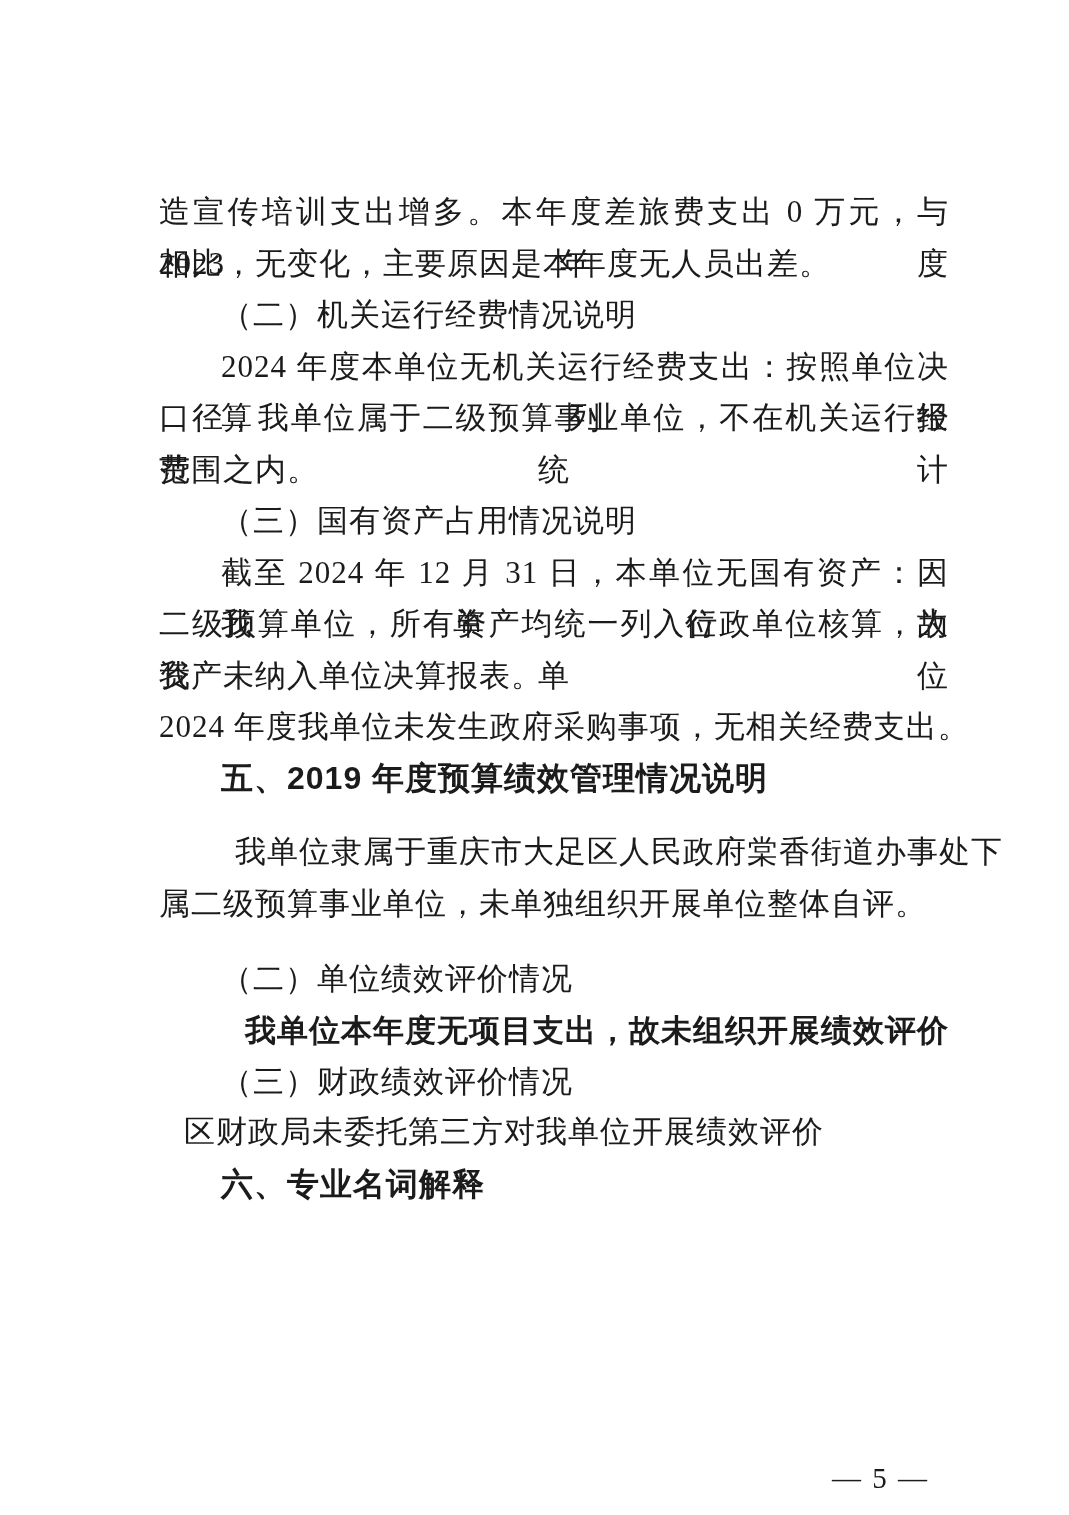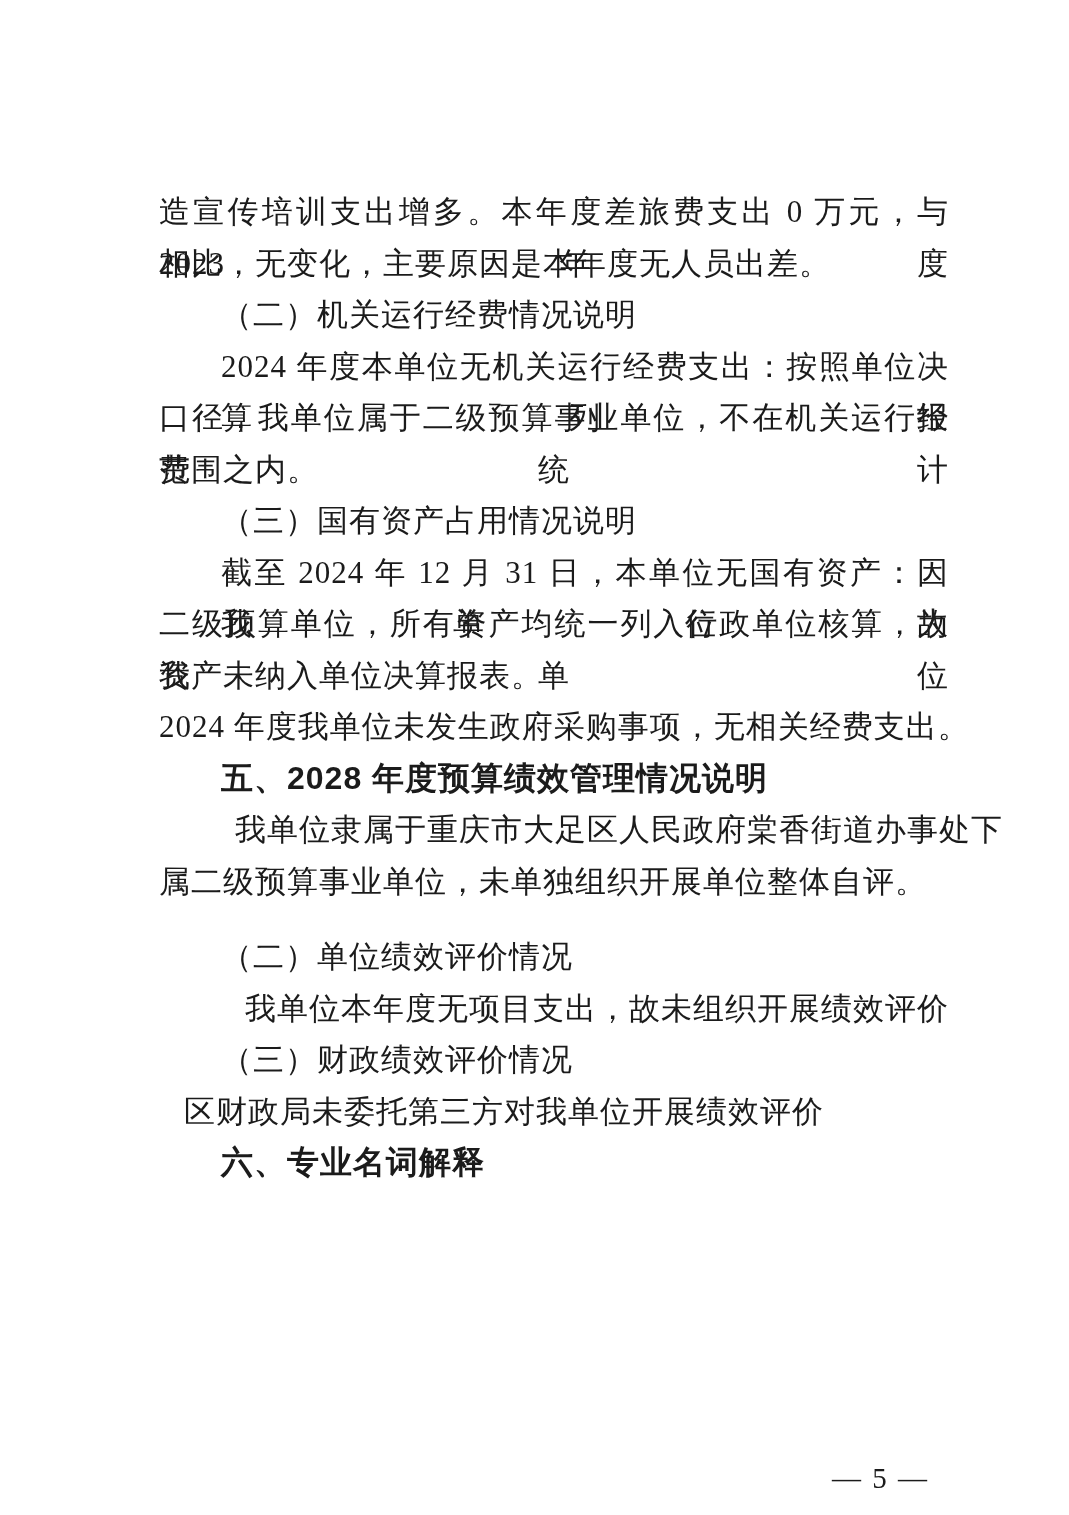--- a/index.html
+++ b/index.html
@@ -31,24 +31,24 @@
   }
 
   
   .j {
     white-space: normal;
     text-align: justify;
     text-align-last: justify;
   }
 
   
-  .i1  { padding-left: 25px; }
+  .i1  { padding-left: 25px; font-family: Liberation Mono, monospace; }
   .i2  { padding-left: 62px; }
-  .i2b { padding-left: 76px; }
-  .i3  { padding-left: 86px; }
+  .i2b { padding-left: 76px; margin-top: 22px; }
+  .i3  { padding-left: 86px; font-weight: bold; }
 
   
   .heading {
     font-family: "Liberation Sans", sans-serif;
     font-weight: bold;
     font-size: 32px;
     letter-spacing: 1px;
   }
 
   .gap-lg { margin-top: 24px; }
@@ -73,21 +73,21 @@
     <div class="line">相比，无变化，主要原因是本年度无人员出差。</div>
     <div class="line i2">（二）机关运行经费情况说明</div>
     <div class="line i2 j">2024 年度本单位无机关运行经费支出：按照单位决算列报</div>
     <div class="line j">口径，我单位属于二级预算事业单位，不在机关运行经费统计</div>
     <div class="line">范围之内。</div>
     <div class="line i2">（三）国有资产占用情况说明</div>
     <div class="line i2 j">截至 2024 年 12 月 31 日，本单位无国有资产：因我单位为</div>
     <div class="line j">二级预算单位，所有资产均统一列入行政单位核算，故我单位</div>
     <div class="line">资产未纳入单位决算报表。</div>
     <div class="line">2024 年度我单位未发生政府采购事项，无相关经费支出。</div>
-    <div class="line i2 heading">五、2028 年度预算绩效管理情况说明</div>
+    <div class="line i2 heading">五、2019 年度预算绩效管理情况说明</div>
     <div class="line i2b">我单位隶属于重庆市大足区人民政府棠香街道办事处下</div>
     <div class="line">属二级预算事业单位，未单独组织开展单位整体自评。</div>
     <div class="line i2 gap-lg">（二）单位绩效评价情况</div>
     <div class="line i3">我单位本年度无项目支出，故未组织开展绩效评价</div>
     <div class="line i2">（三）财政绩效评价情况</div>
     <div class="line i1">区财政局未委托第三方对我单位开展绩效评价</div>
     <div class="line i2 heading gap-sm">六、专业名词解释</div>
   </div>
 
   <div class="footer">— 5 —</div>

